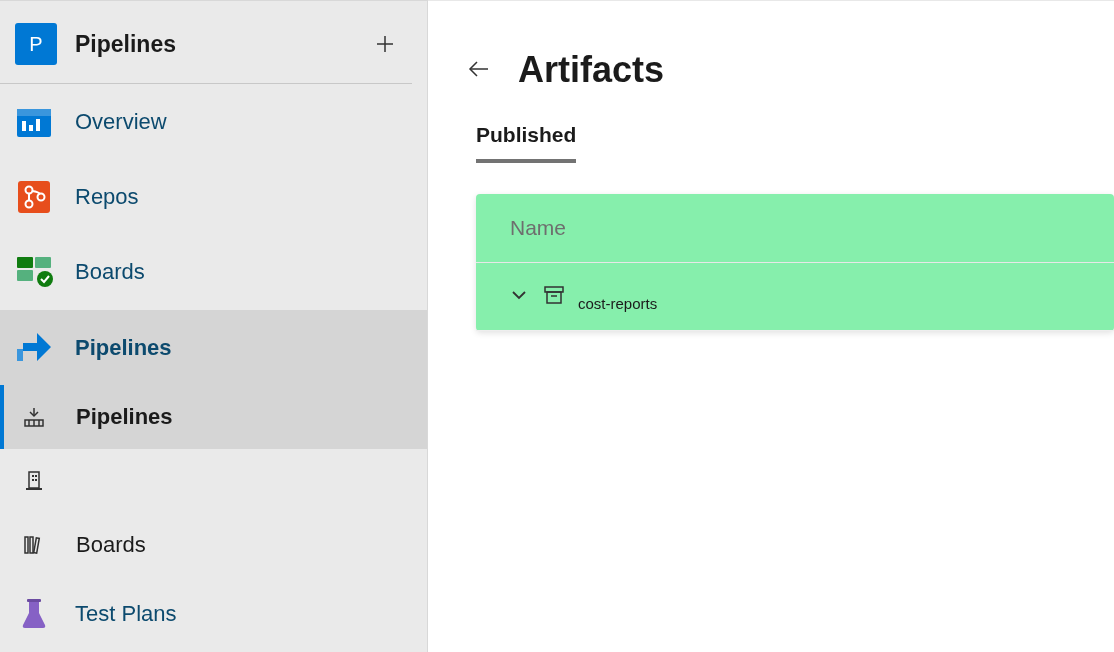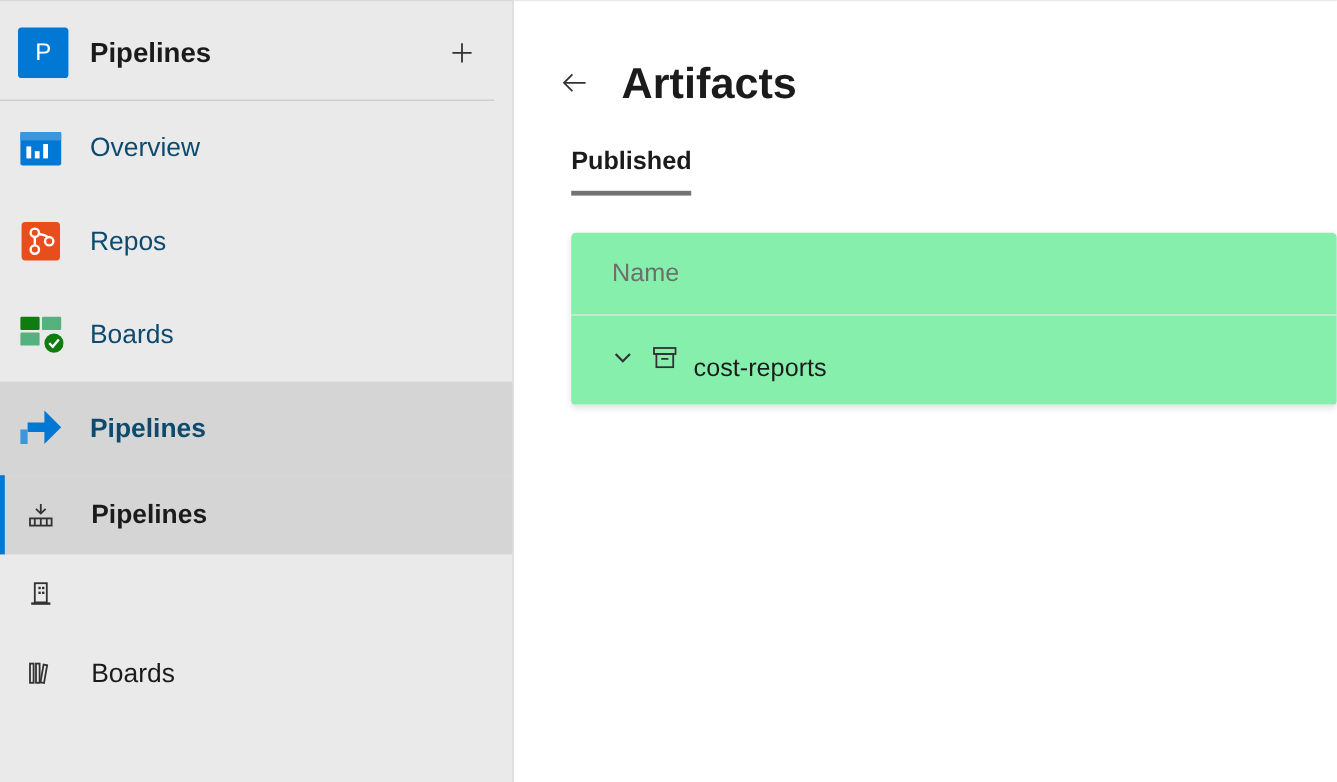--- a/index.html
+++ b/index.html
@@ -202,21 +202,21 @@
       color: #323232;
       margin-right: 14px;
     }
     
     .file-icon {
       color: #323232;
       margin-right: 14px;
     }
     
     .artifact-name {
-      font-size: 21px;
+      font-size: 15px;
       color: #1b1b1b;
       margin-top: 14px;
     }
   </style>
 </head>
 <body>
 
 <div class="sidebar">
 
   <div class="project-header">
@@ -311,20 +311,29 @@
     <div class="sub-nav-icon">
       <svg width="22" height="22" viewBox="0 0 22 22">
         <rect x="2" y="3" width="3" height="16" fill="none" stroke="currentColor" stroke-width="1.5"></rect>
         <rect x="7" y="3" width="3" height="16" fill="none" stroke="currentColor" stroke-width="1.5"></rect>
         <rect x="12" y="4" width="3" height="15" fill="none" stroke="currentColor" stroke-width="1.5" transform="rotate(10 13.5 11.5)"></rect>
       </svg>
     </div>
     <div class="sub-nav-label">Boards</div>
   </div>
 
+  <div class="nav-item">
+    <div class="nav-icon">
+      <svg width="38" height="38" viewBox="0 0 38 38">
+        <path d="M 14 6 L 14 18 L 8 30 Q 7 33 10 33 L 28 33 Q 31 33 30 30 L 24 18 L 24 6 Z" fill="#8661c5"></path>
+        <rect x="12" y="4" width="14" height="3" fill="#6b4ba1" rx="1"></rect>
+      </svg>
+    </div>
+    <div class="nav-label">Test Plans</div>
+  </div>
 
 </div>
 
 <div class="main-content">
 
   <div class="page-header">
     <div class="back-arrow">
       <svg width="22" height="18" viewBox="0 0 22 18">
         <line x1="2" y1="9" x2="20" y2="9" stroke="currentColor" stroke-width="1.5"></line>
         <path d="M 9 2 L 2 9 L 9 16" fill="none" stroke="currentColor" stroke-width="1.5"></path>

